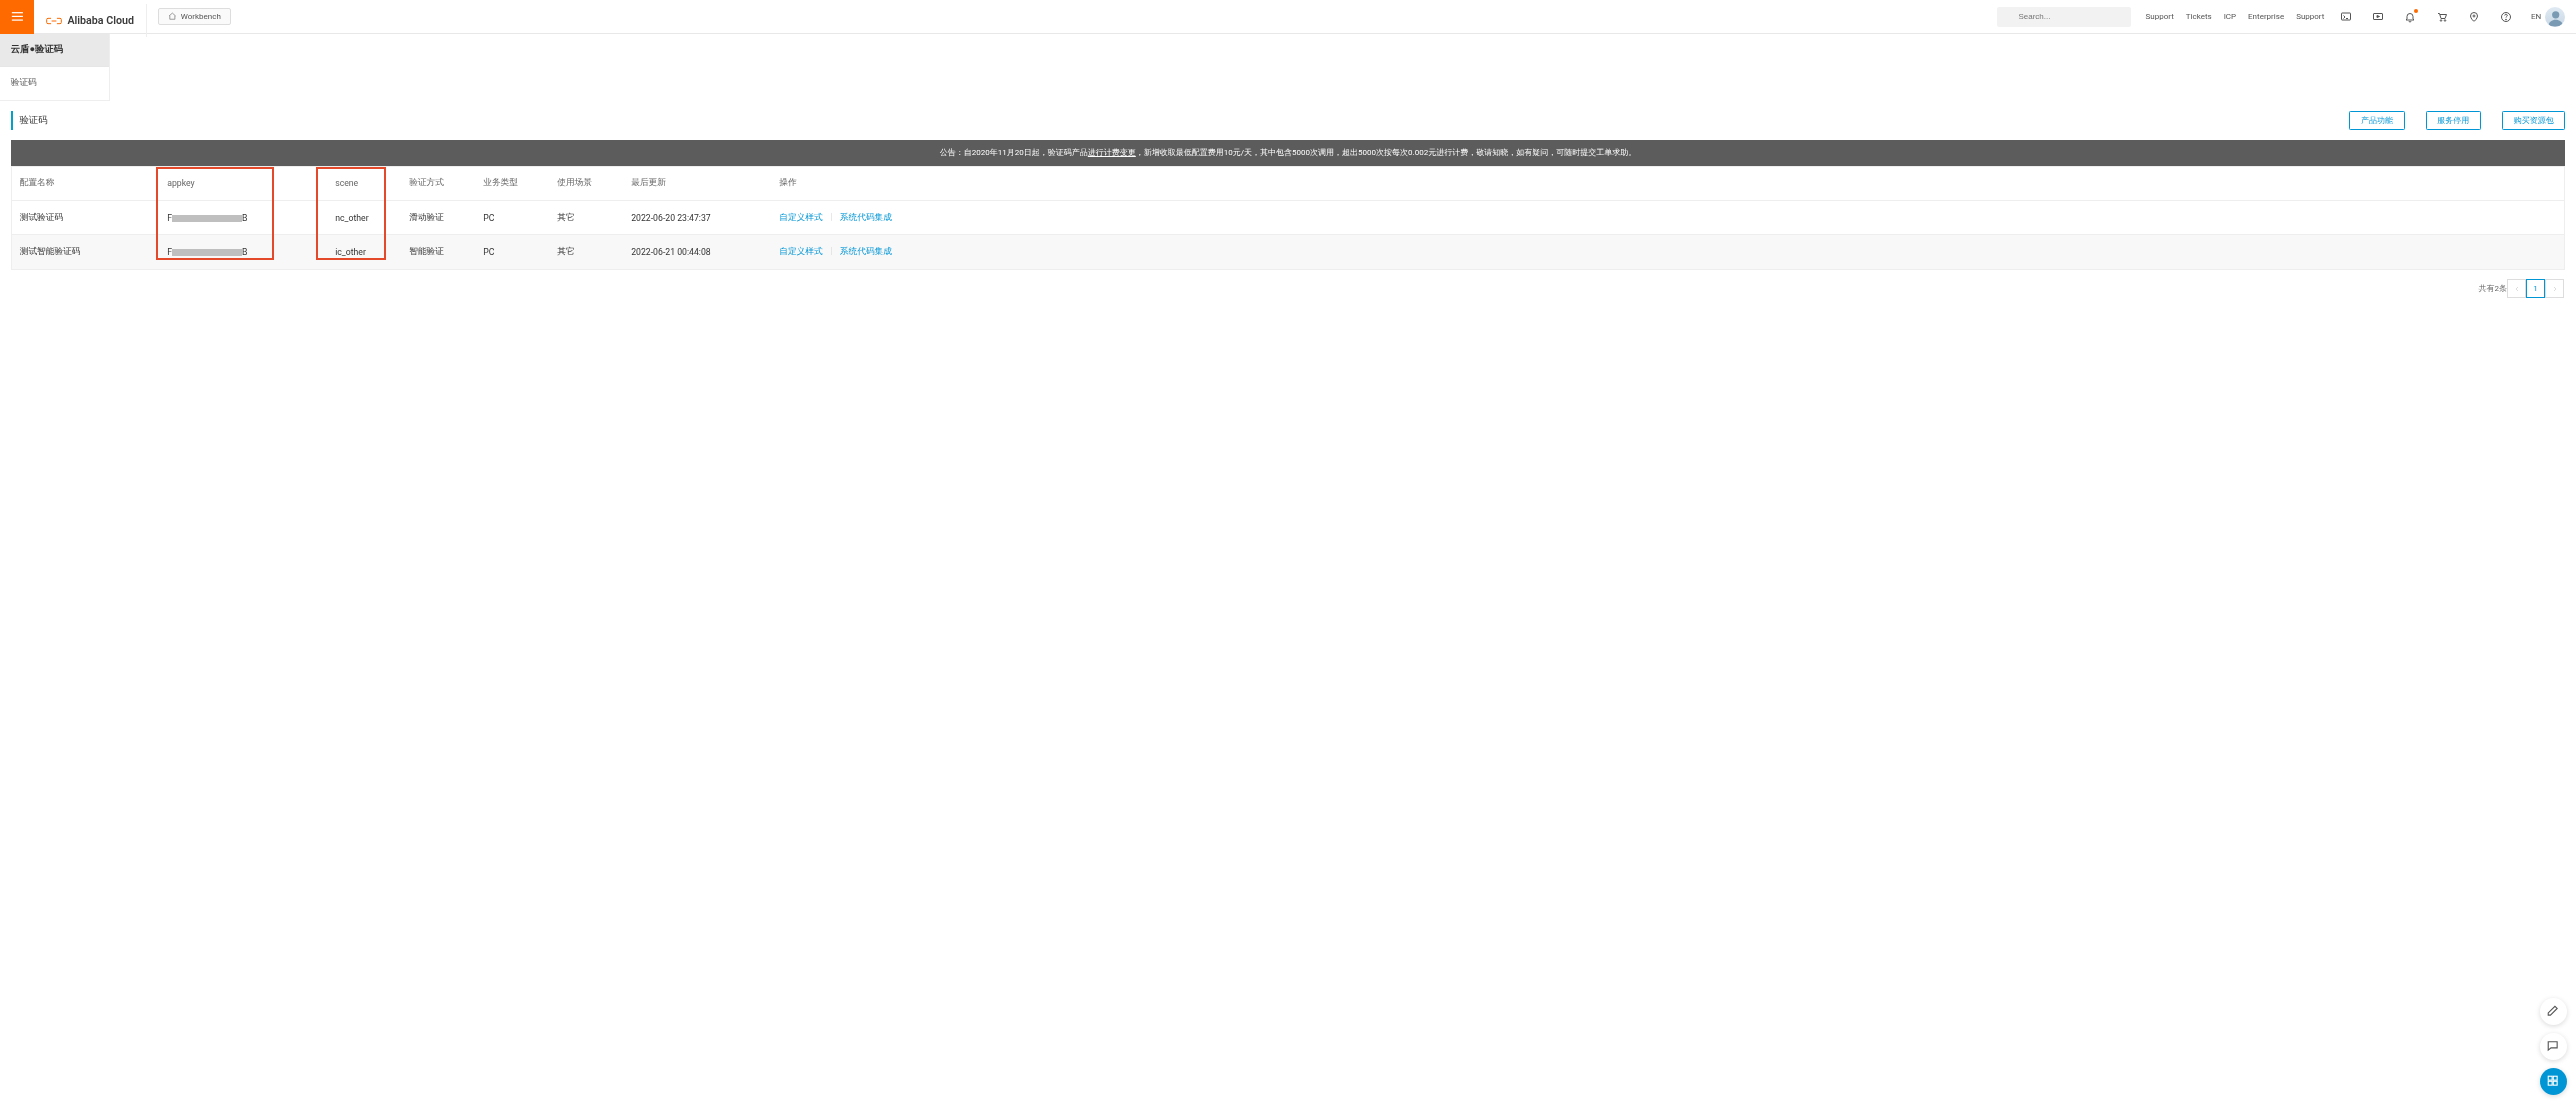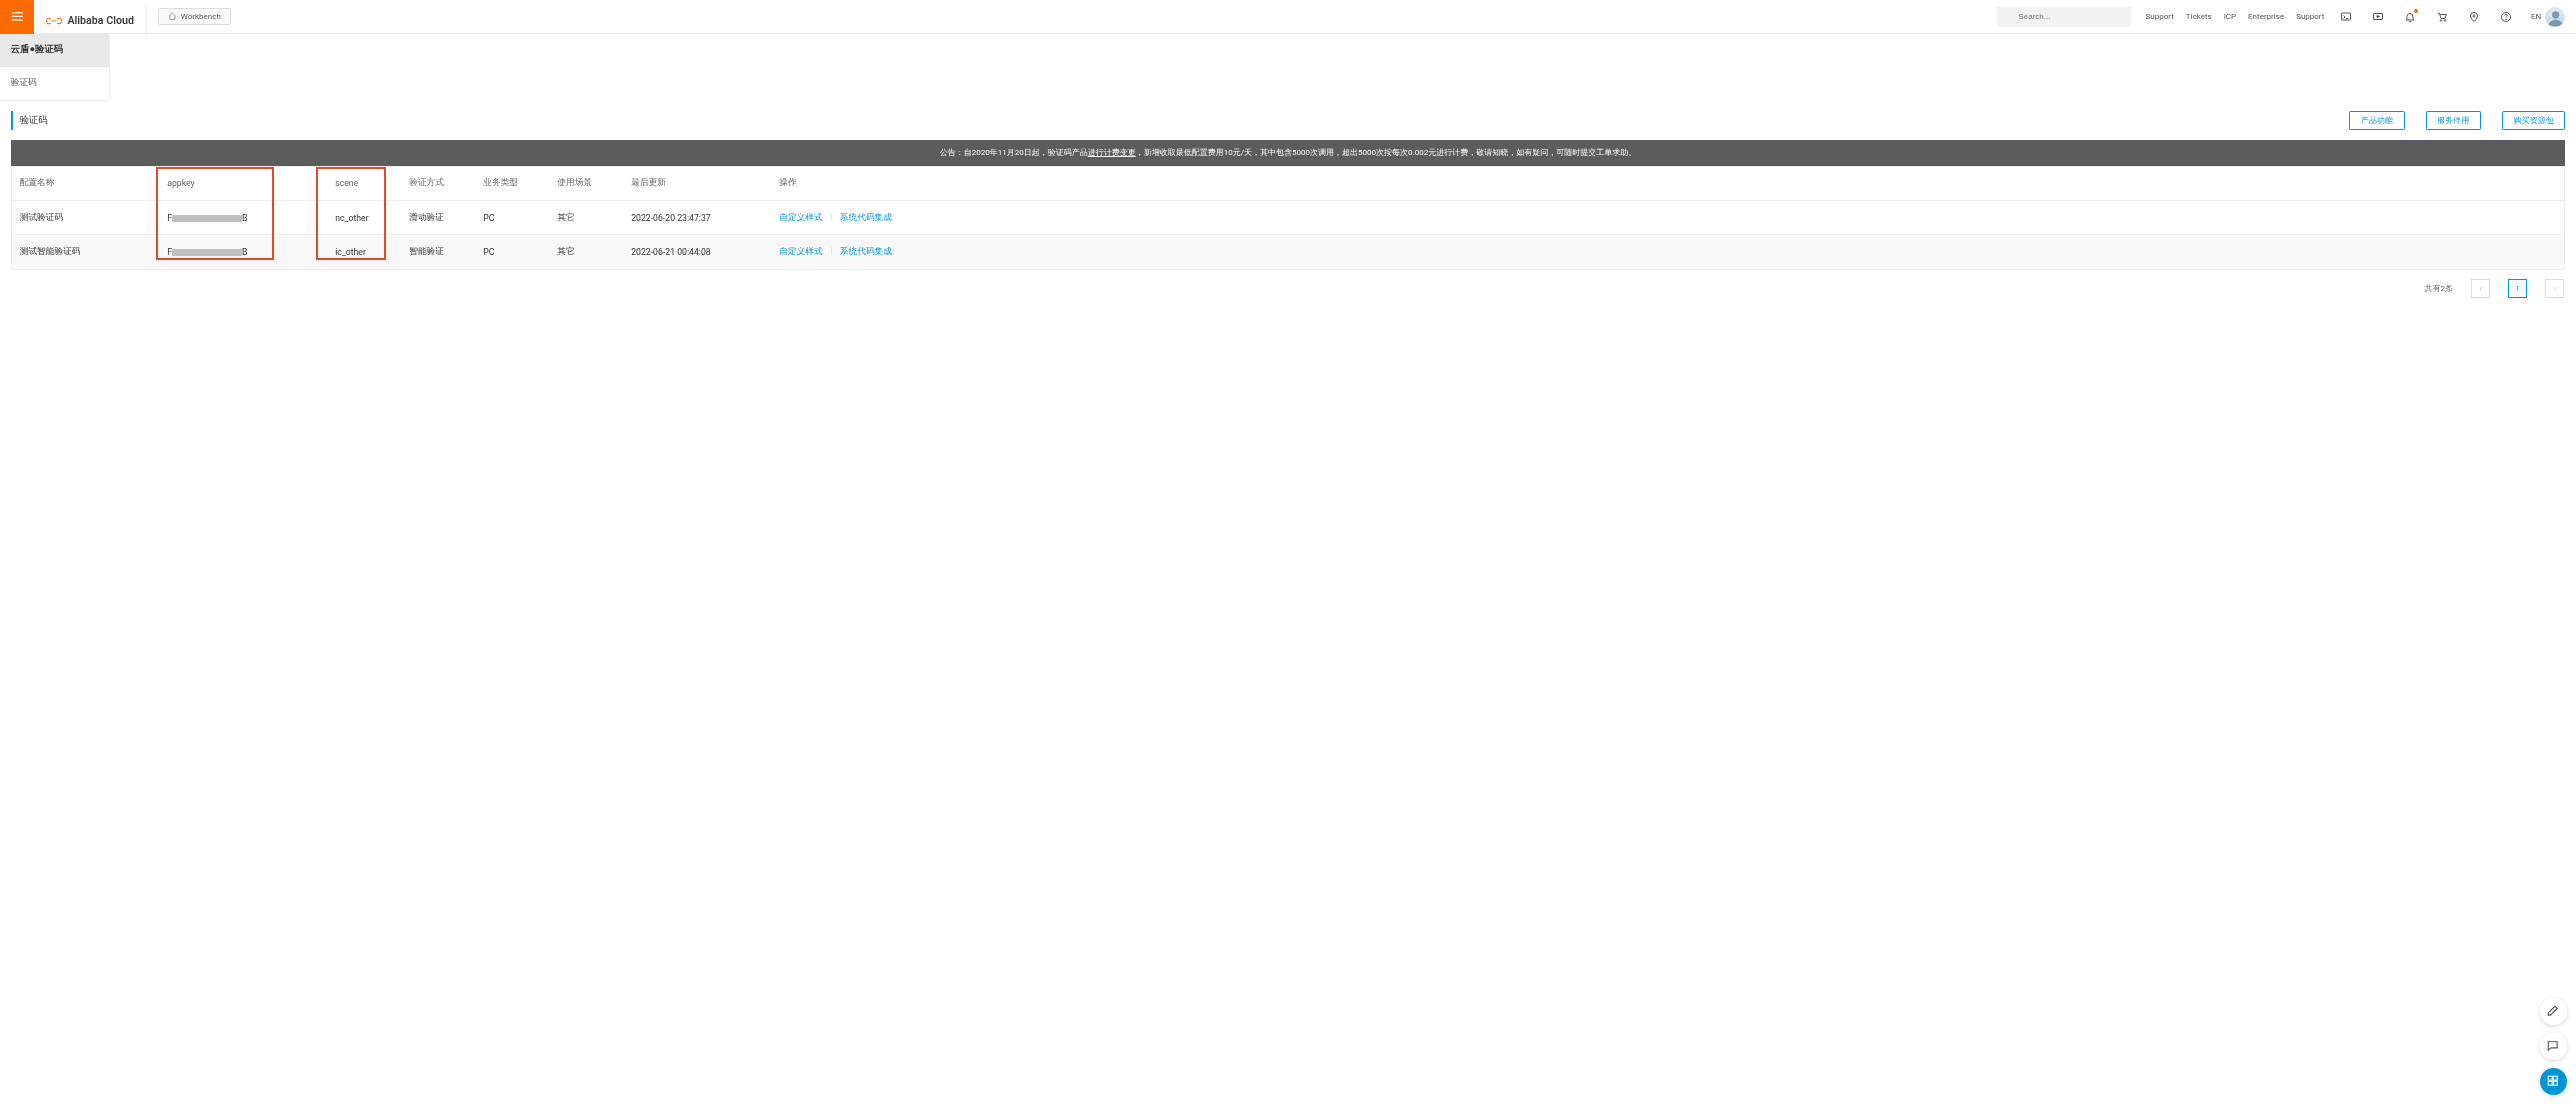--- a/index.html
+++ b/index.html
@@ -328,21 +328,21 @@
     border: 2px solid #e44a2a;
     pointer-events: none;
     z-index: 50;
   }
 
   
   .pager {
     display: flex;
     align-items: center;
     justify-content: flex-end;
-    gap: 18px;
+    gap: 0;
     padding: 9.4px 1.3px;
     font-size: 8px;
     color: #666;
   }
   .pgbtn {
     width: 19px;
     height: 19px;
     border: 0.7px solid #ddd;
     background: #fff;
     color: #999;

